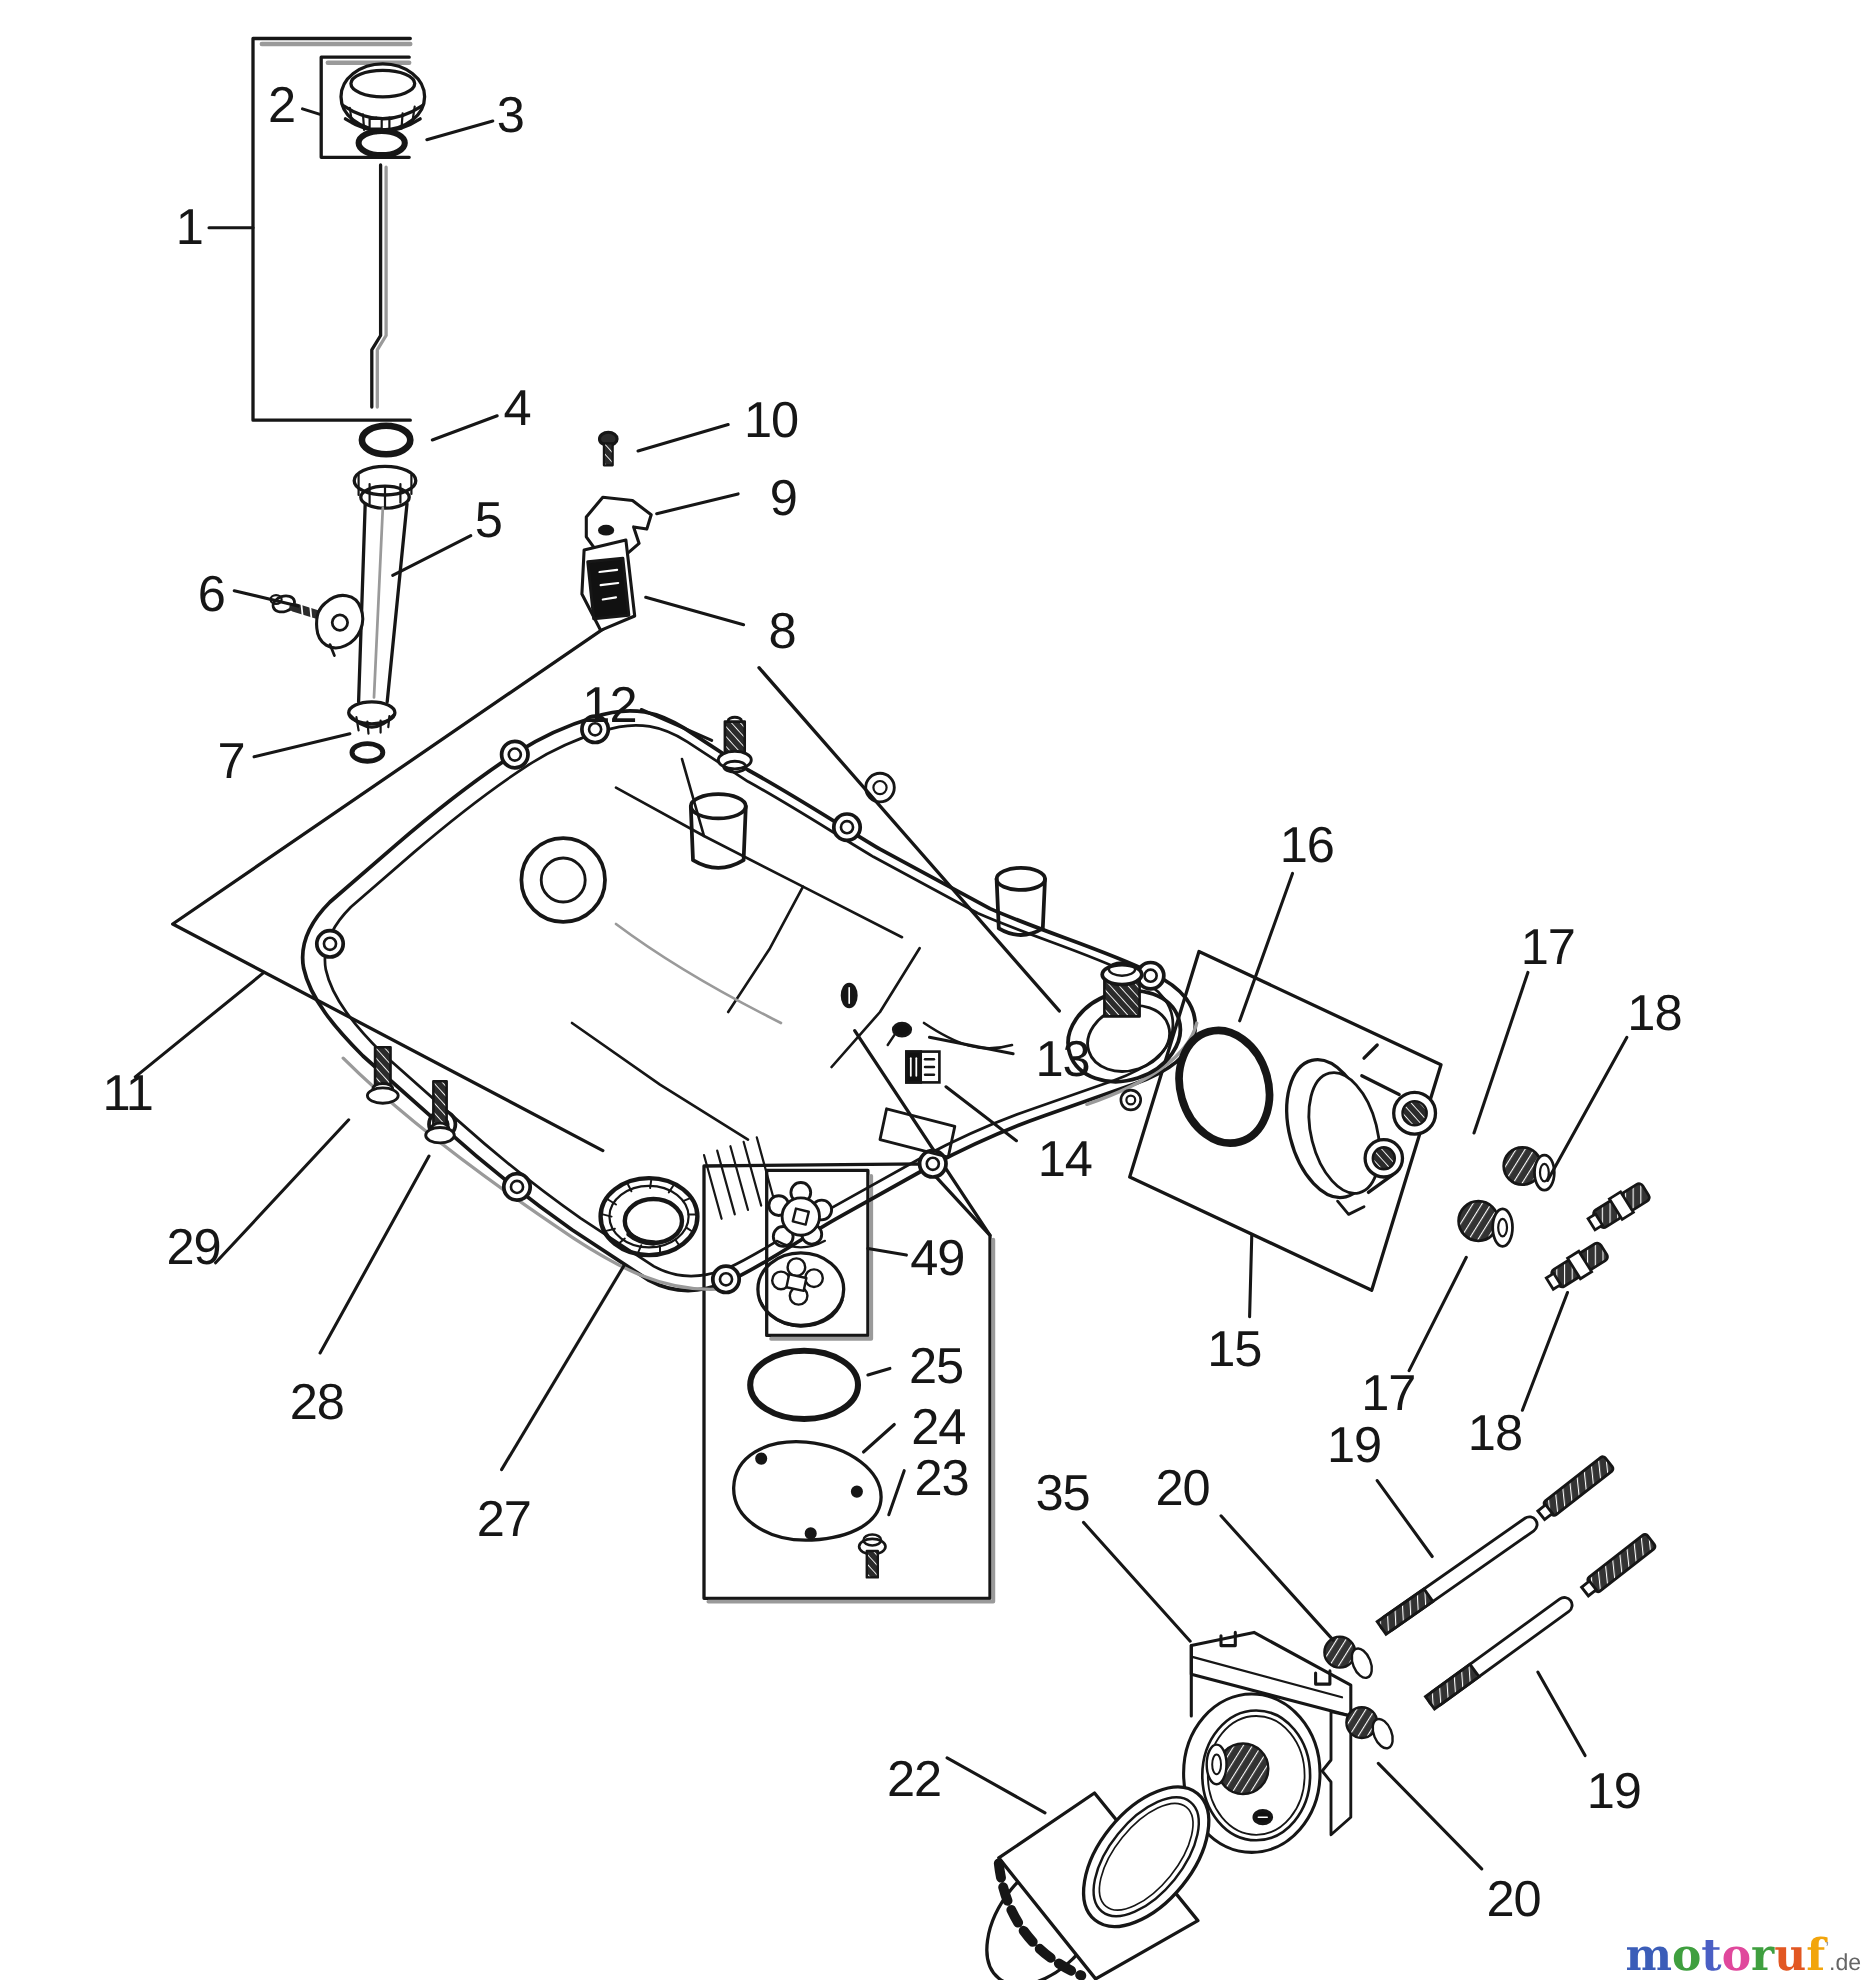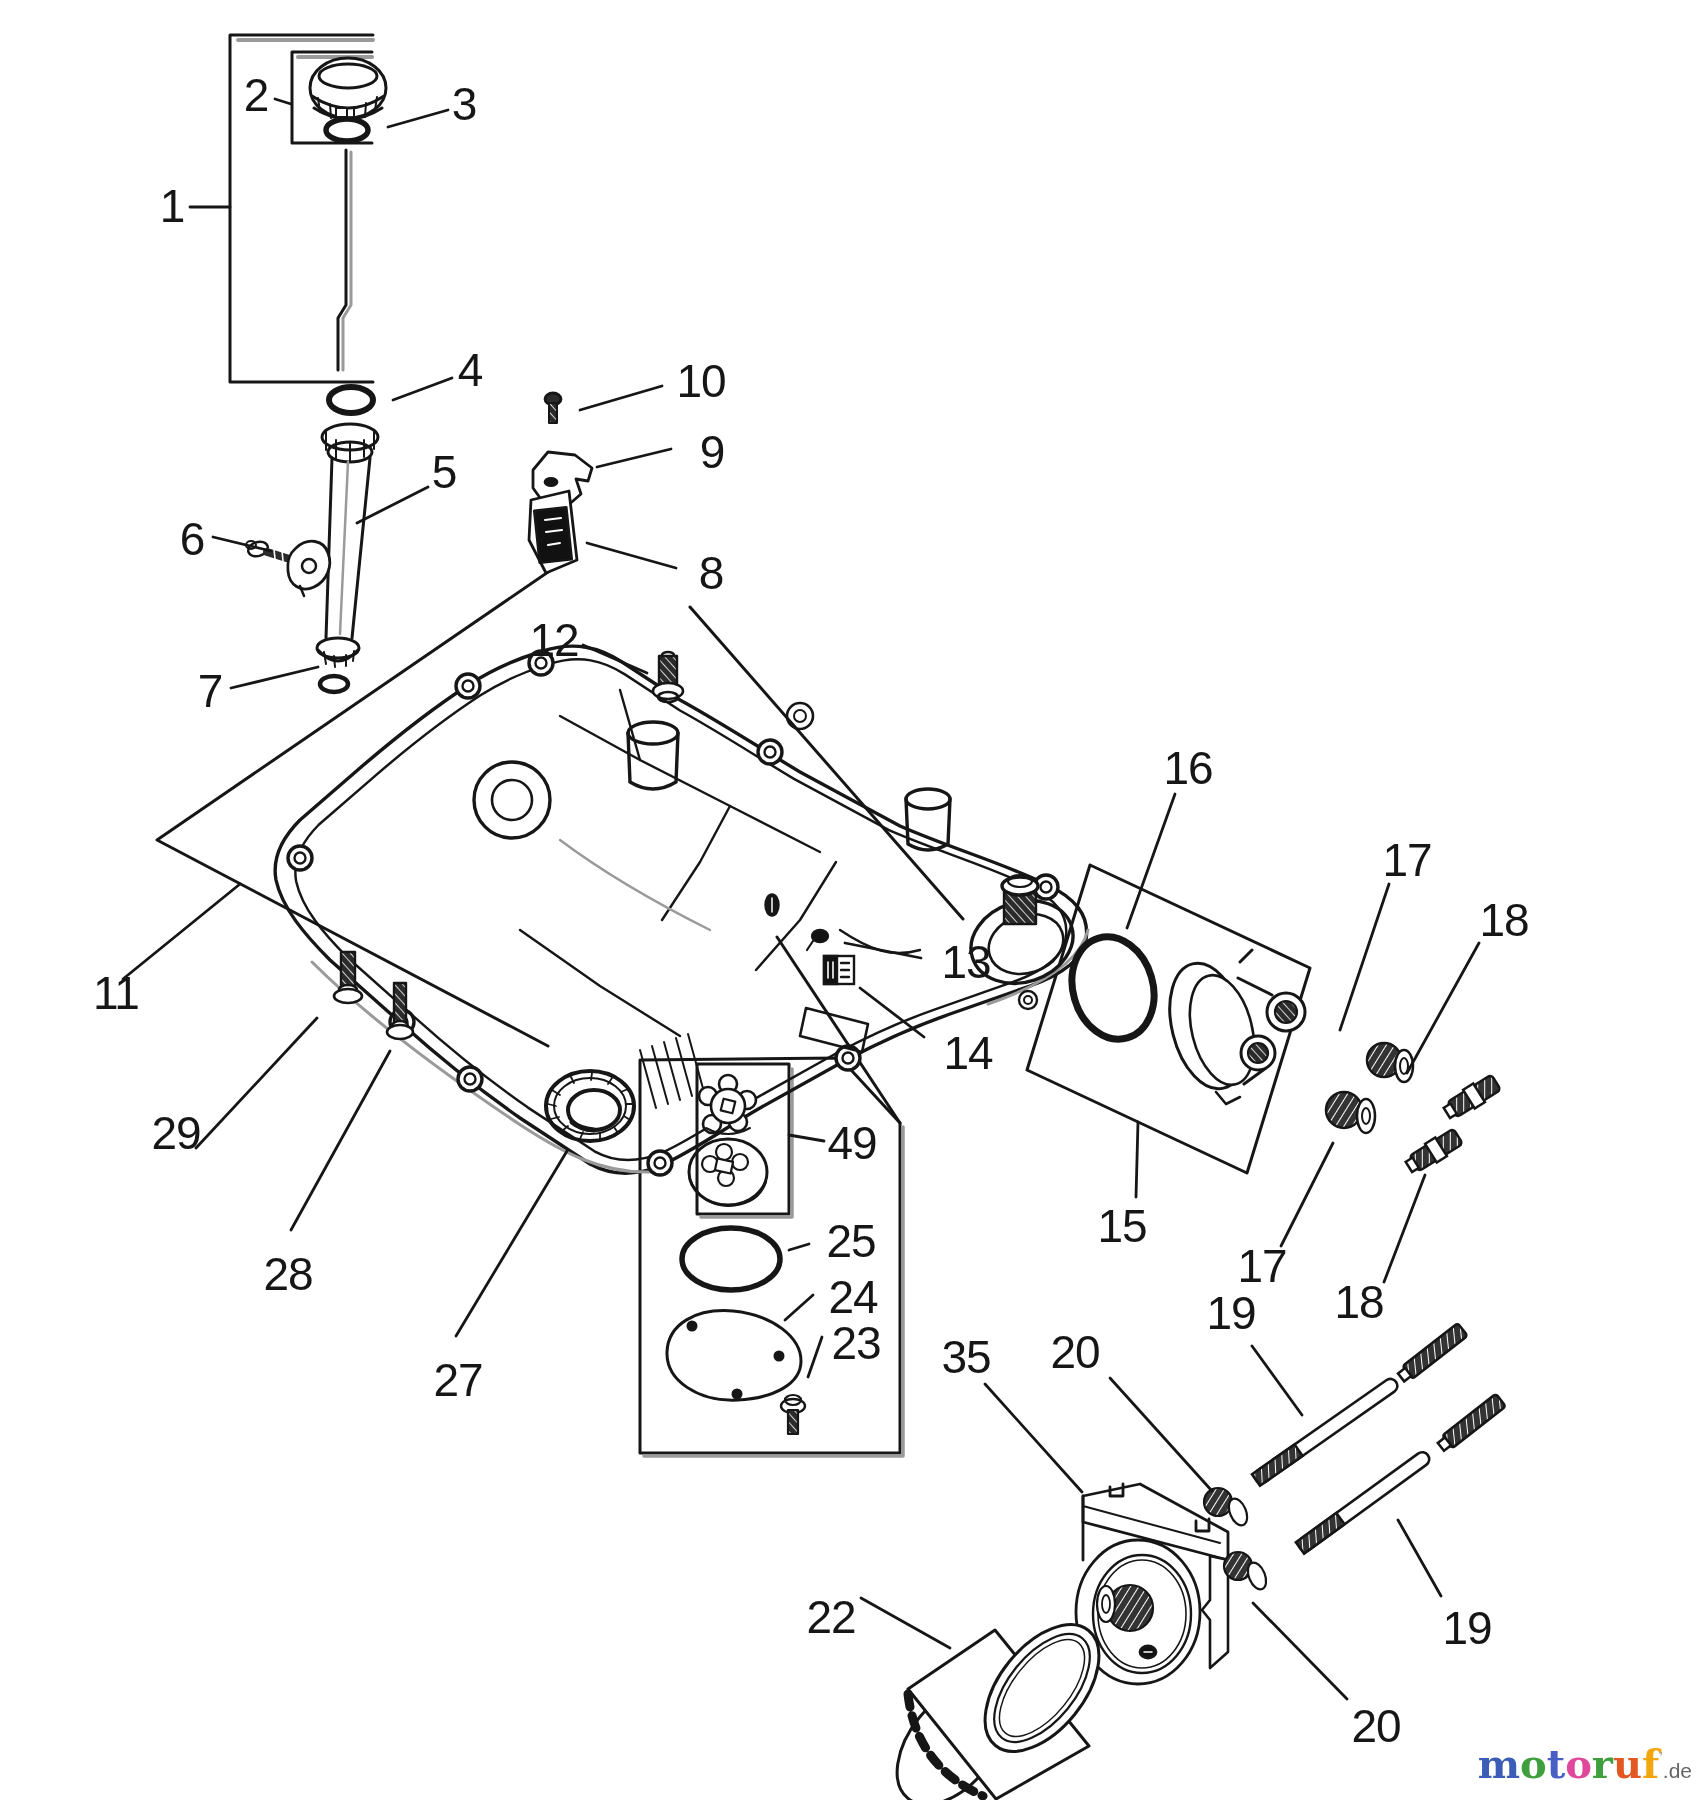--- a/index.html
+++ b/index.html
@@ -3,21 +3,21 @@
 <meta charset="utf-8">
 <style>
   html,body{margin:0;padding:0;background:#fff;}
   .stage{position:relative;width:1700px;height:1800px;background:#ffffff;overflow:hidden;
          font-family:"Liberation Sans",sans-serif;}
   .stage svg{position:absolute;left:0;top:0;}
   #labels-layer{position:absolute;left:0;top:0;width:100%;height:100%;}
   .callout{position:absolute;transform:translate(-50%,-50%);
            font:400 46px "Liberation Sans",sans-serif;color:#161616;
            letter-spacing:-1px;white-space:nowrap;user-select:none;}
-  .watermark{position:absolute;right:8px;bottom:16px;
+  .watermark{position:absolute;right:8px;bottom:2px;
              font:700 40px "DejaVu Serif",serif;letter-spacing:0;line-height:1;}
   .watermark .suffix{font:400 21px "Liberation Sans",sans-serif;vertical-align:baseline;}
   .watermark .tm{font:400 16px "Liberation Sans",sans-serif;vertical-align:super;}
 </style>
 </head>
 <body>
 
 <div class="stage">
 
 <svg width="1700" height="1800" viewBox="0 0 1700 1800">

